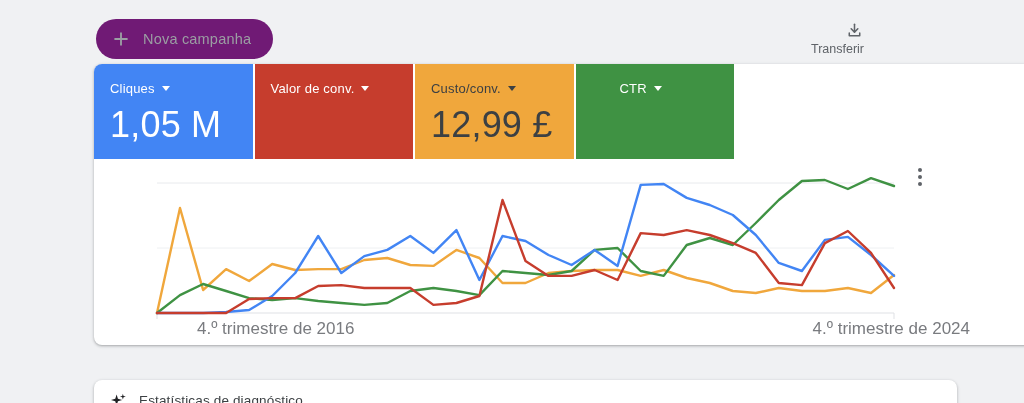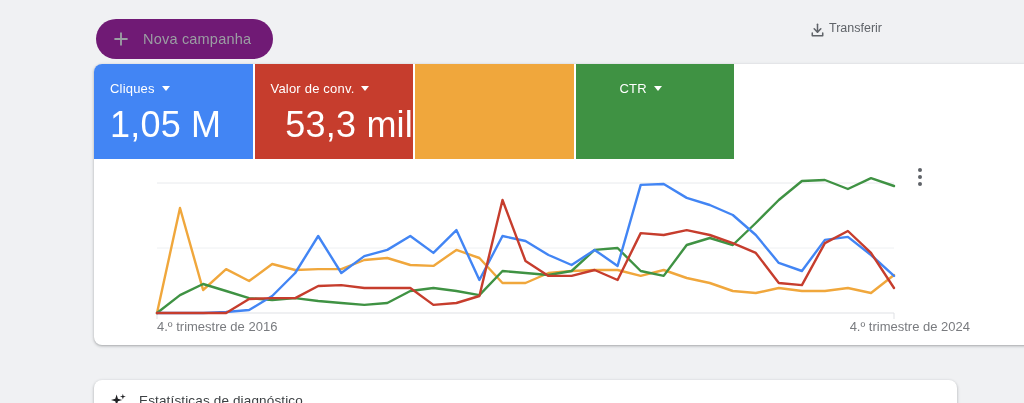--- a/index.html
+++ b/index.html
@@ -13,21 +13,21 @@
   .new-campaign{
     position:absolute;left:96px;top:19px;height:40px;min-width:152px;
     display:flex;align-items:center;gap:11px;padding:0 22px 0 14px;
     background:#701a75;border:none;border-radius:20px;cursor:pointer;
     color:#9b9ea3;font-size:14.5px;font-family:inherit;letter-spacing:.2px;
   }
   .toolbar-right{
     position:absolute;left:808px;top:21px;display:flex;gap:28px;
   }
   .tool-btn{
-    display:flex;align-items:flex-start;gap:2px;
+    display:flex;flex-direction:column;align-items:flex-end;gap:2px;
     min-width:56px;cursor:pointer;color:#5f6368;font-size:12.5px;
     background:none;border:none;font-family:inherit;padding:0;
   }
   
   .card{
     position:absolute;background:#fff;border-radius:8px;
     box-shadow:0 1px 2px rgba(60,64,67,.28),0 1px 3px 1px rgba(60,64,67,.12);
   }
   .chart-card{left:94px;top:64px;width:939px;height:281px;}
   .tiles{
@@ -45,21 +45,21 @@
     border-left:4.5px solid transparent;border-right:4.5px solid transparent;
     border-top:5px solid currentColor;
   }
   .overflow-btn{
     position:absolute;left:817px;top:99px;width:18px;height:28px;
     display:flex;flex-direction:column;align-items:center;justify-content:center;
     gap:3px;cursor:pointer;background:none;border:none;padding:0;
   }
   .overflow-btn i{width:4px;height:4px;border-radius:50%;background:#5f6368;display:block;}
   #chart{position:absolute;left:0;top:0;}
-  .axis-label{position:absolute;font-size:13px;color:#797b7f;top:255px;}
+  .axis-label{position:absolute;font-size:17px;color:#797b7f;top:255px;margin-left:40px;}
   .axis-label.left{left:63px;}
   .axis-label.right{right:63px;}
   
   .diag-card{left:94px;top:380px;width:863px;height:48px;}
   .diag-header{
     display:flex;align-items:center;gap:11px;padding:11px 0 0 15px;cursor:pointer;
   }
   .diag-title{font-size:13.5px;color:#3c4043;font-weight:500;letter-spacing:.15px;}
 </style>
 </head>
@@ -102,23 +102,27 @@
           <span>Cliques</span>
           <i class="dd-arrow"></i>
         </div>
       <div class="t-value">1,05 M</div>
     </div>
     <div class="tile" style="background: rgb(198, 61, 45); color: rgb(255, 255, 255); text-align: right;">
       <div class="t-label">
           <span>Valor de conv.</span>
           <i class="dd-arrow"></i>
         </div>
-      <div class="t-value">53,3 mil</div>
     </div>
     <div class="tile" style="background: rgb(240, 167, 60); color: rgb(60, 64, 67);">
+      <div class="t-label">
+          <span>Custo/conv.</span>
+          <i class="dd-arrow"></i>
+        </div>
+      <div class="t-value">12,99 £</div>
     </div>
     <div class="tile" style="background: rgb(63, 146, 67); color: rgb(255, 255, 255); padding-left: 44px;">
       <div class="t-label">
           <span>CTR</span>
           <i class="dd-arrow"></i>
         </div>
     </div>
   </div>
 
   <button class="overflow-btn">

